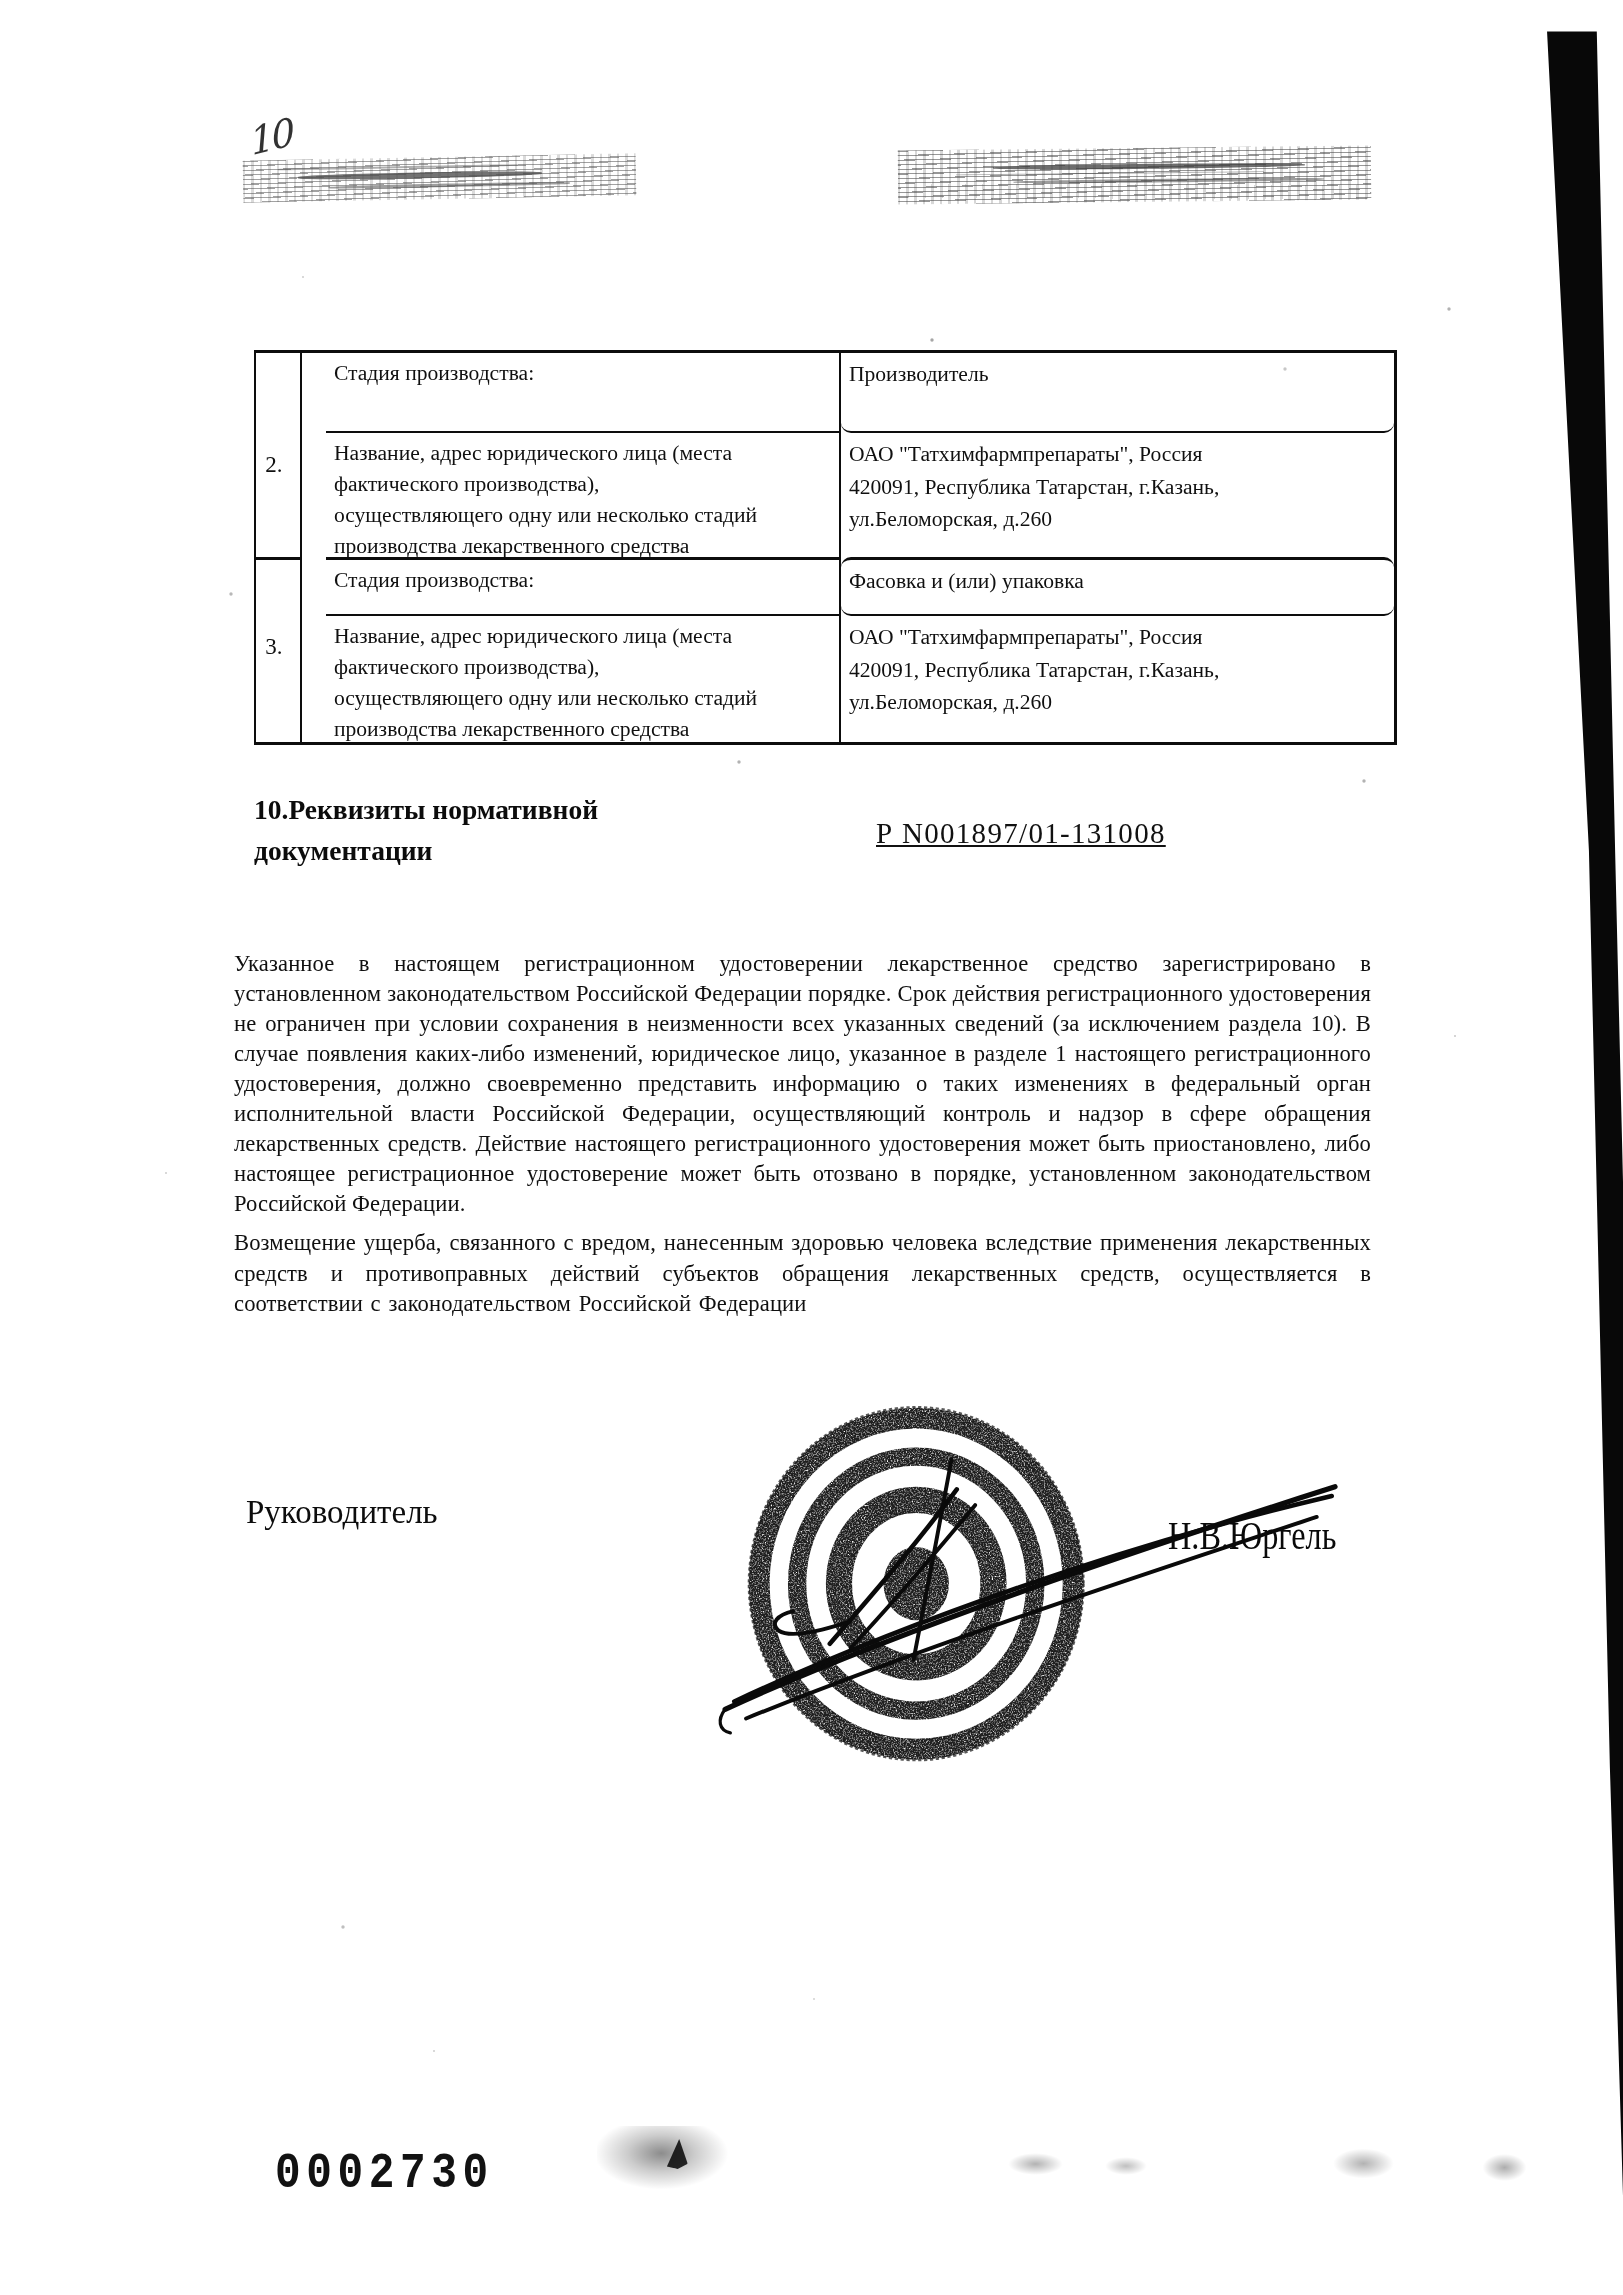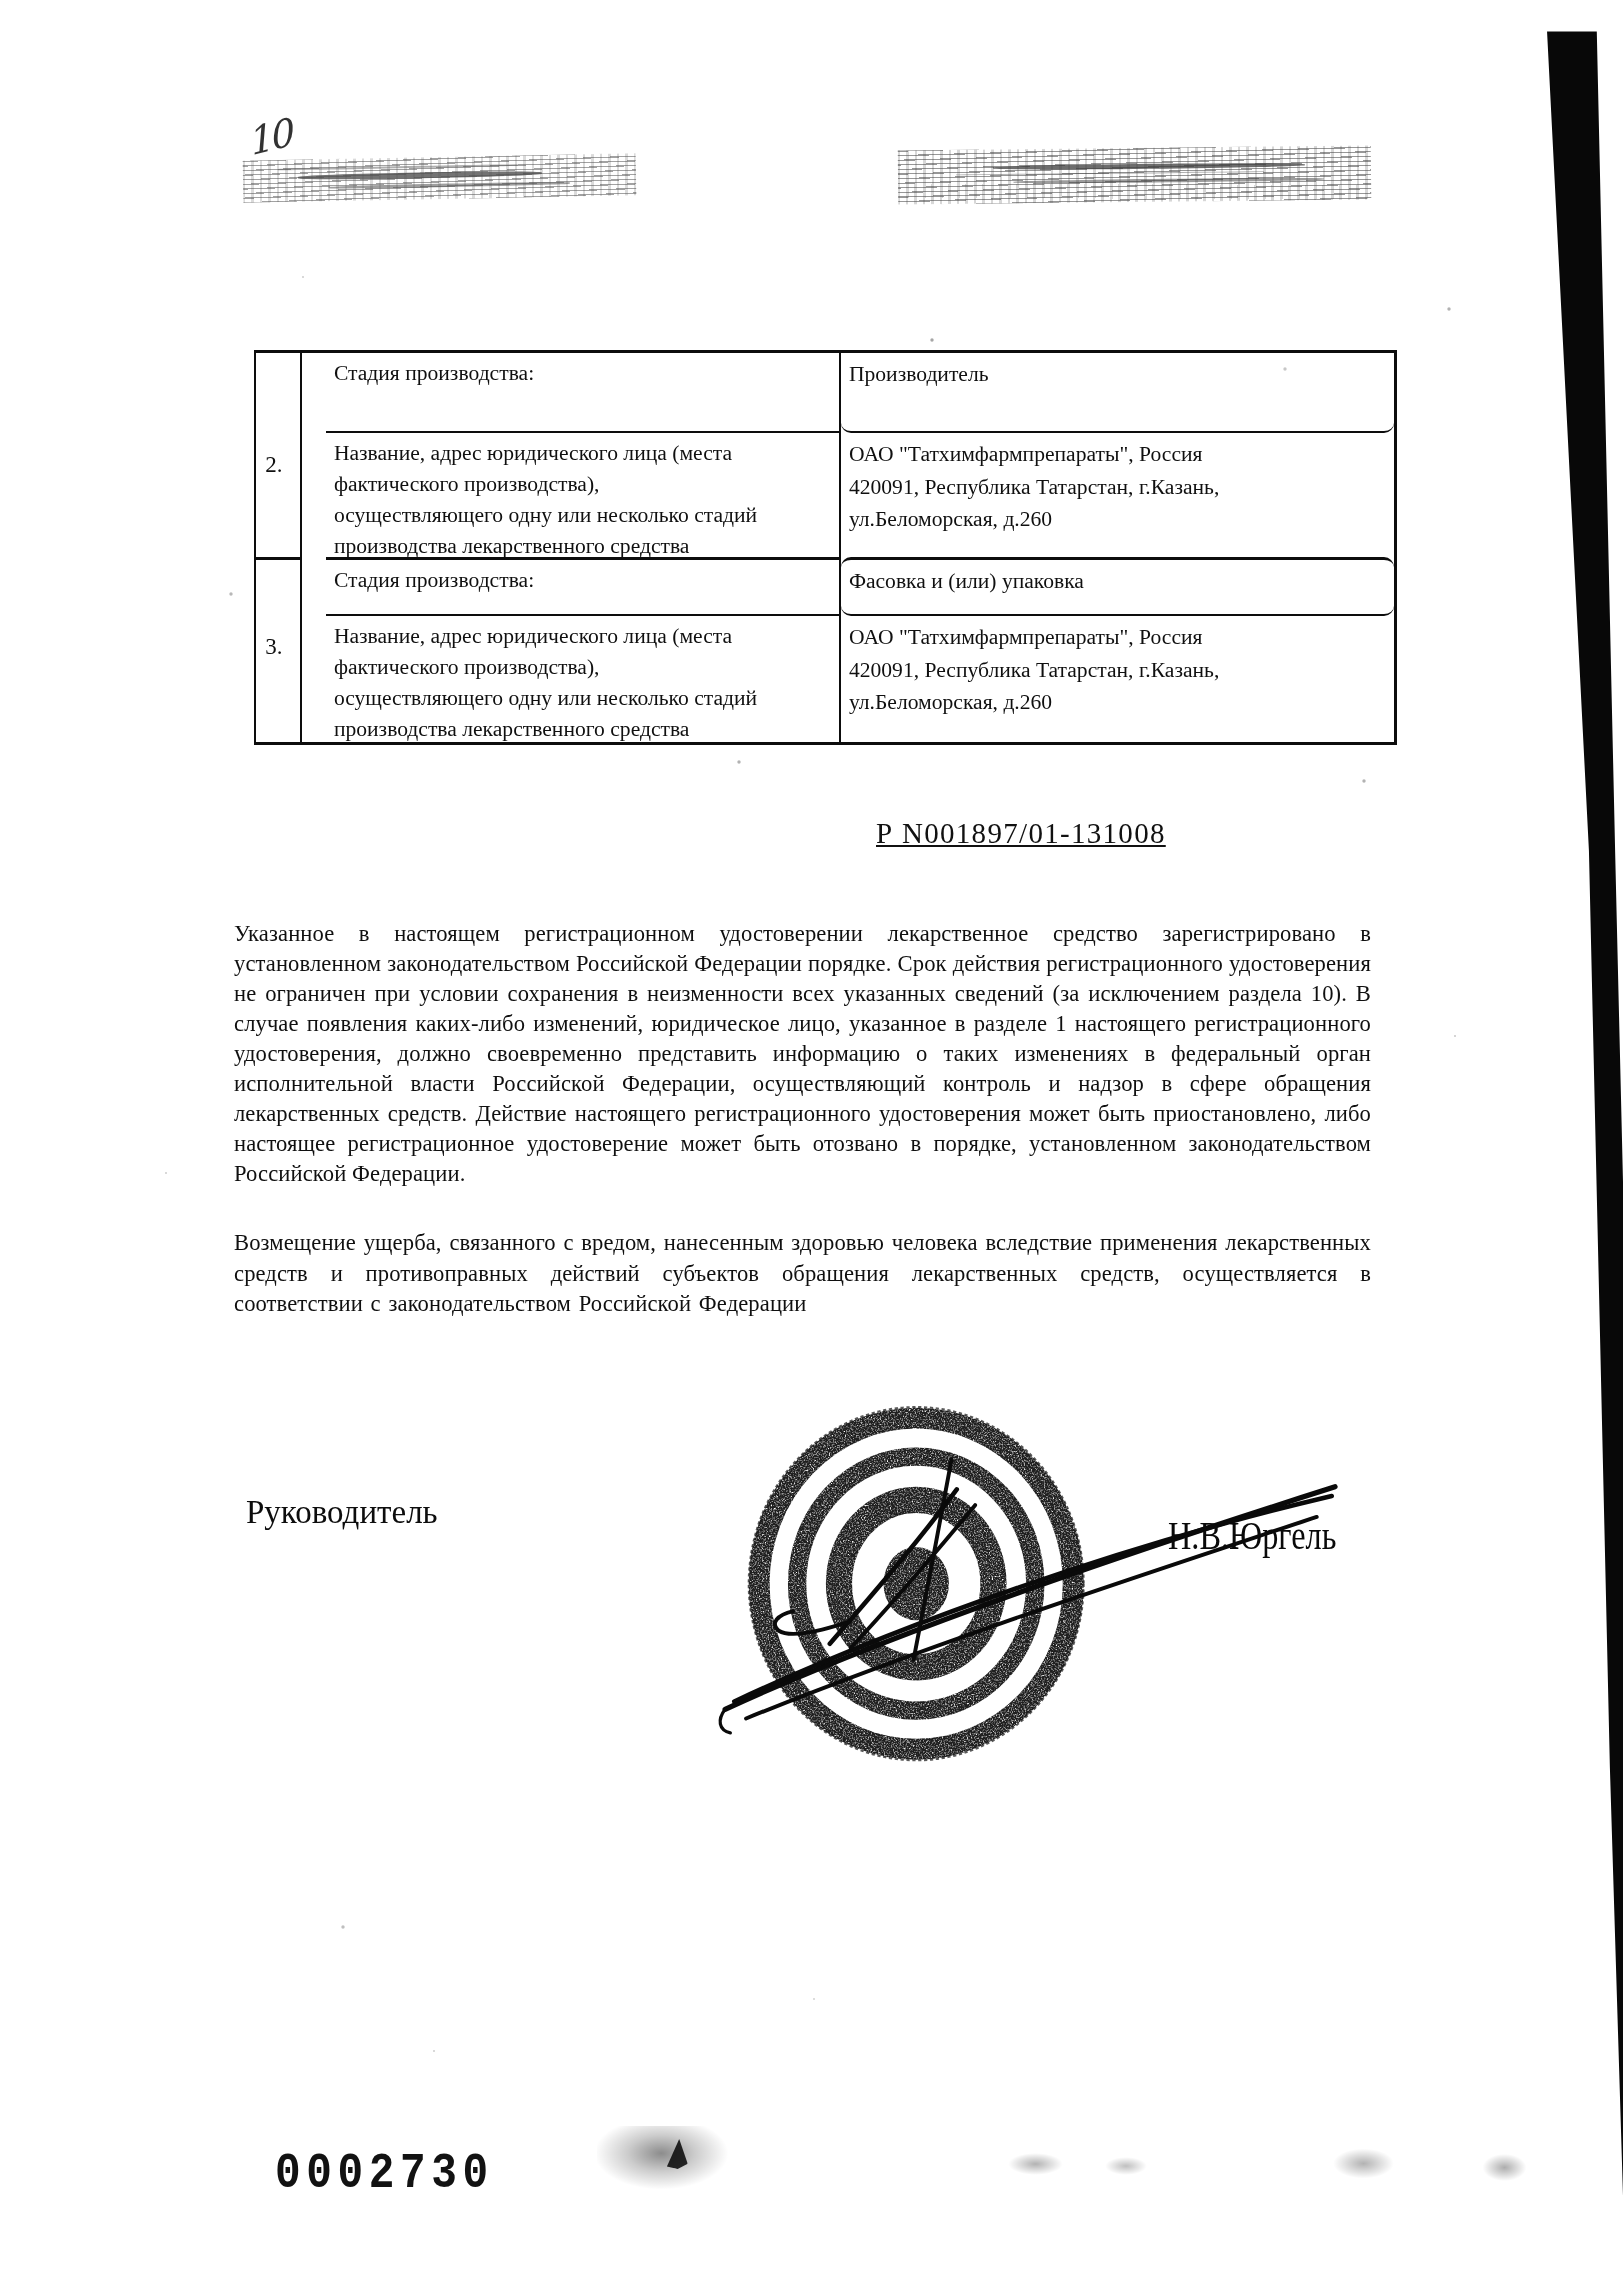--- a/index.html
+++ b/index.html
@@ -69,21 +69,21 @@
   .sec-number{
     position:absolute;left:876px;top:817px;
     font-size:29px;letter-spacing:1.3px;color:#111;text-decoration:underline;
   }
   
   .para{
     position:absolute;left:234px;width:1137px;
     text-align:justify;font-size:22.6px;color:#101010;
     letter-spacing:0.1px;
   }
-  .para1{top:919px;line-height:30px;}
+  .para1{top:949px;line-height:30px;}
   .para2{top:1228px;line-height:30.5px;font-weight:400;word-spacing:2px;}
   
   .sig-role{
     position:absolute;left:246px;top:1494px;
     font-size:33px;color:#0d0d0d;transform:scaleY(1.04);
   }
   .sig-name{
     position:absolute;left:1168px;top:1511px;
     font-size:38px;color:#0a0a0a;
     transform:scale(.85,1.08);transform-origin:left top;
@@ -156,20 +156,22 @@
     <div class="cell val r3c3 gsep">Фасовка и (или) упаковка</div>
     <div class="cell lbl r4c2">Название, адрес юридического лица (места
 фактического производства),
 осуществляющего одну или несколько стадий
 производства лекарственного средства</div>
     <div class="cell val r4c3">ОАО "Татхимфармпрепараты", Россия
 420091, Республика Татарстан, г.Казань,
 ул.Беломорская, д.260</div>
   </div>
 
+  <div class="sec-title">10.Реквизиты нормативной
+документации</div>
   <div class="sec-number">Р N001897/01-131008</div>
 
   <div class="para para1">Указанное в настоящем регистрационном удостоверении лекарственное средство зарегистрировано в установленном законодательством Российской Федерации порядке. Срок действия регистрационного удостоверения не ограничен при условии сохранения в неизменности всех указанных сведений (за исключением раздела 10). В случае появления каких-либо изменений, юридическое лицо, указанное в разделе 1 настоящего регистрационного удостоверения, должно своевременно представить информацию о таких изменениях в федеральный орган исполнительной власти Российской Федерации, осуществляющий контроль и надзор в сфере обращения лекарственных средств. Действие настоящего регистрационного удостоверения может быть приостановлено, либо настоящее регистрационное удостоверение может быть отозвано в порядке, установленном законодательством Российской Федерации.</div>
   <div class="para para2">Возмещение ущерба, связанного с вредом, нанесенным здоровью человека вследствие применения лекарственных средств и противоправных действий субъектов обращения лекарственных средств, осуществляется в соответствии с законодательством Российской Федерации</div>
 
   <div class="sig-role">Руководитель</div>
   <div class="sig-name">Н.В.Юргель</div>
 
   <svg class="overlay" width="1623" height="2295" viewBox="0 0 2480 3507">
     <defs>

